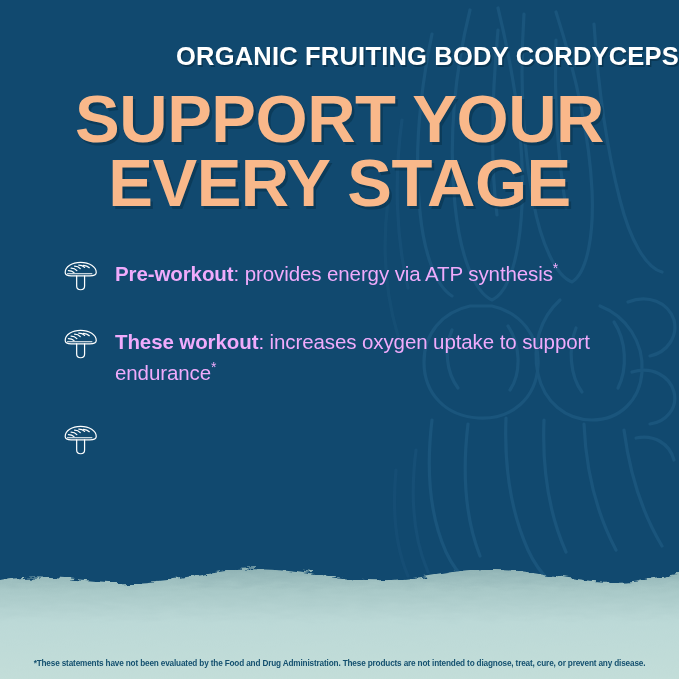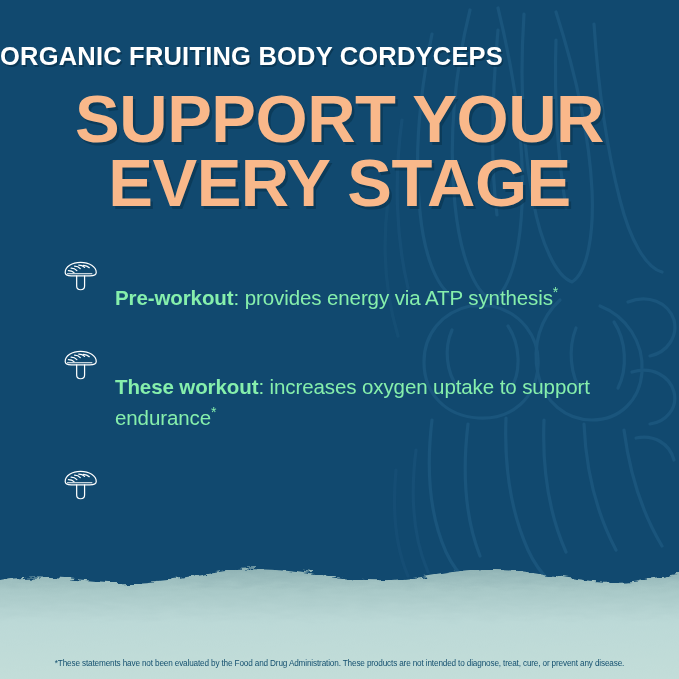--- a/index.html
+++ b/index.html
@@ -35,21 +35,21 @@
 
   
   #content {
     position: absolute;
     top: 0; left: 0;
     width: 679px;
     z-index: 3;
   }
 
   #eyebrow {
-    text-align: left;
+    text-align: right;
     color: #ffffff;
     font-size: 25.5px;
     font-weight: bold;
     letter-spacing: 0.2px;
     margin-top: 42px;
     text-shadow: 1.5px 1.5px 0 rgba(5,40,62,0.55);
     white-space: nowrap;
   }
 
   #headline {
@@ -79,26 +79,25 @@
 
   .bullet-icon {
     flex: 0 0 auto;
     width: 38px;
     height: 32px;
     margin-top: 2px;
     margin-right: 15px;
   }
 
   .bullet-text {
-    color: #86efac;
+    color: #f0abfc;
     font-size: 20.5px;
     line-height: 1.52;
     letter-spacing: -0.1px;
     max-width: 500px;
-    margin-top: 24px;
   }
   .bullet-text .lead { font-weight: bold; }
   .bullet-text .star {
     font-size: 14px;
     vertical-align: super;
     line-height: 0;
   }
 
   
   #bottom-panel {
@@ -122,20 +121,21 @@
     left: 0;
     bottom: 11px;
     width: 679px;
     text-align: center;
     color: #14506f;
     font-size: 8.2px;
     letter-spacing: -0.15px;
     font-family: "Liberation Sans", sans-serif;
     z-index: 6;
     white-space: nowrap;
+    font-weight: bold;
   }
 </style>
 </head>
 <body>
 
 <div id="poster">
 
   <svg id="watermark" viewBox="0 0 679 679" preserveAspectRatio="xMidYMid slice">
     <defs>
       <clipPath id="posterClip">

